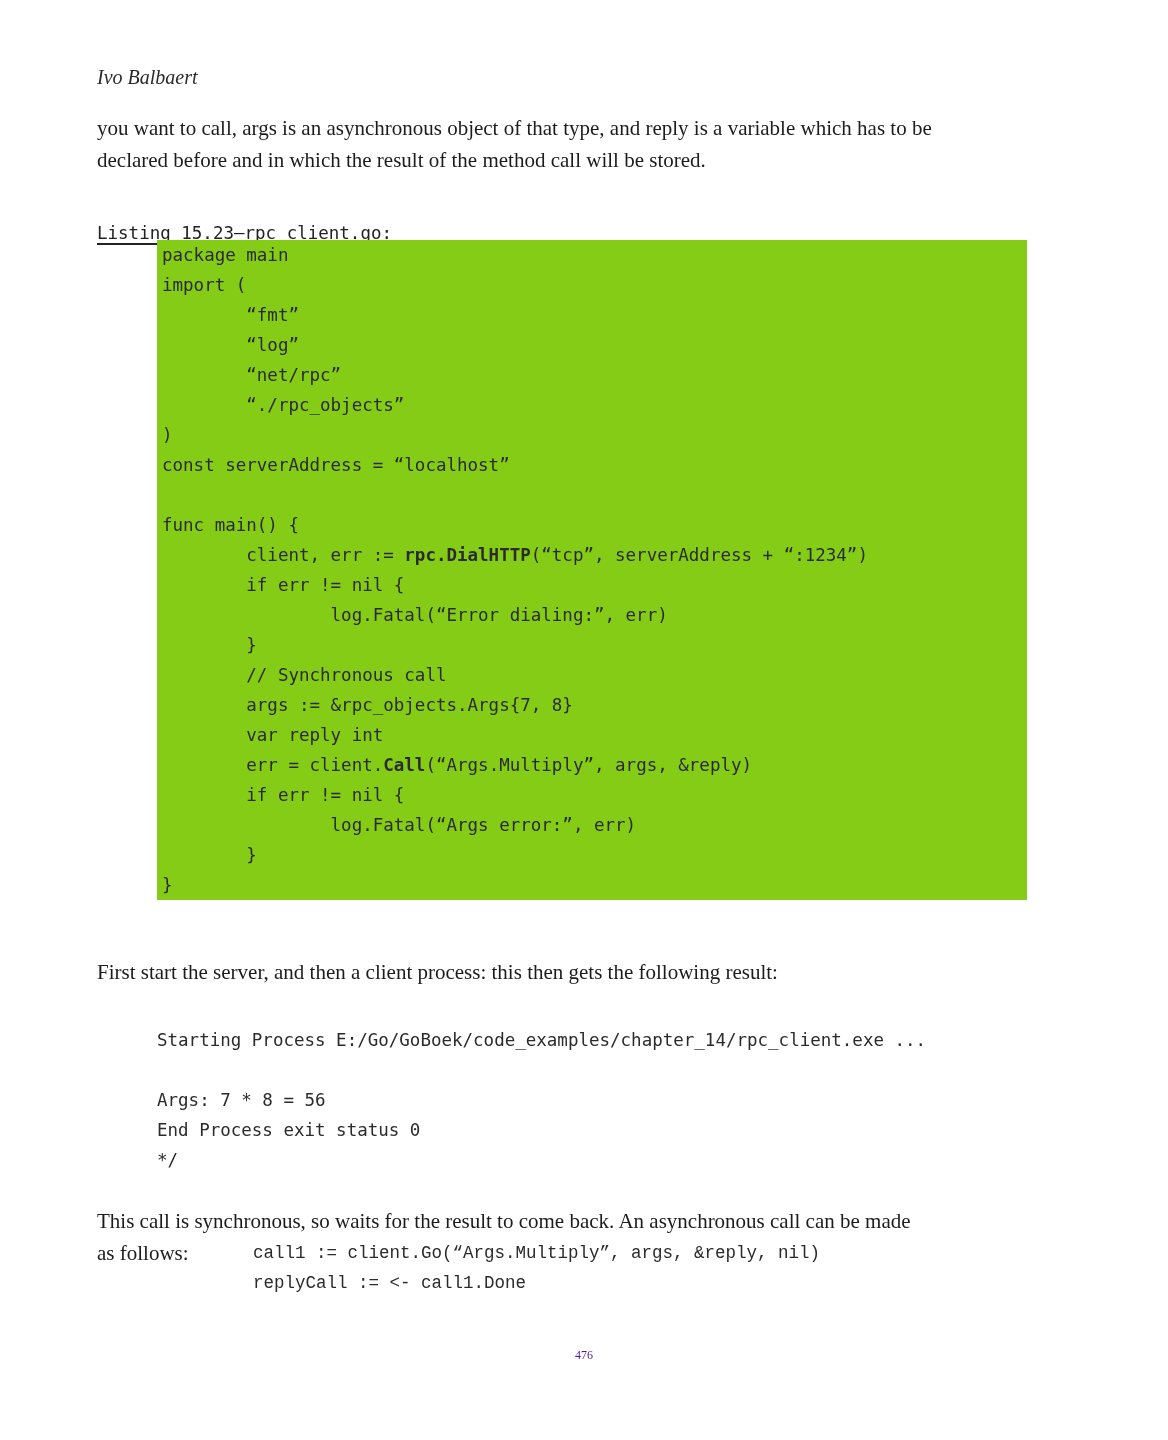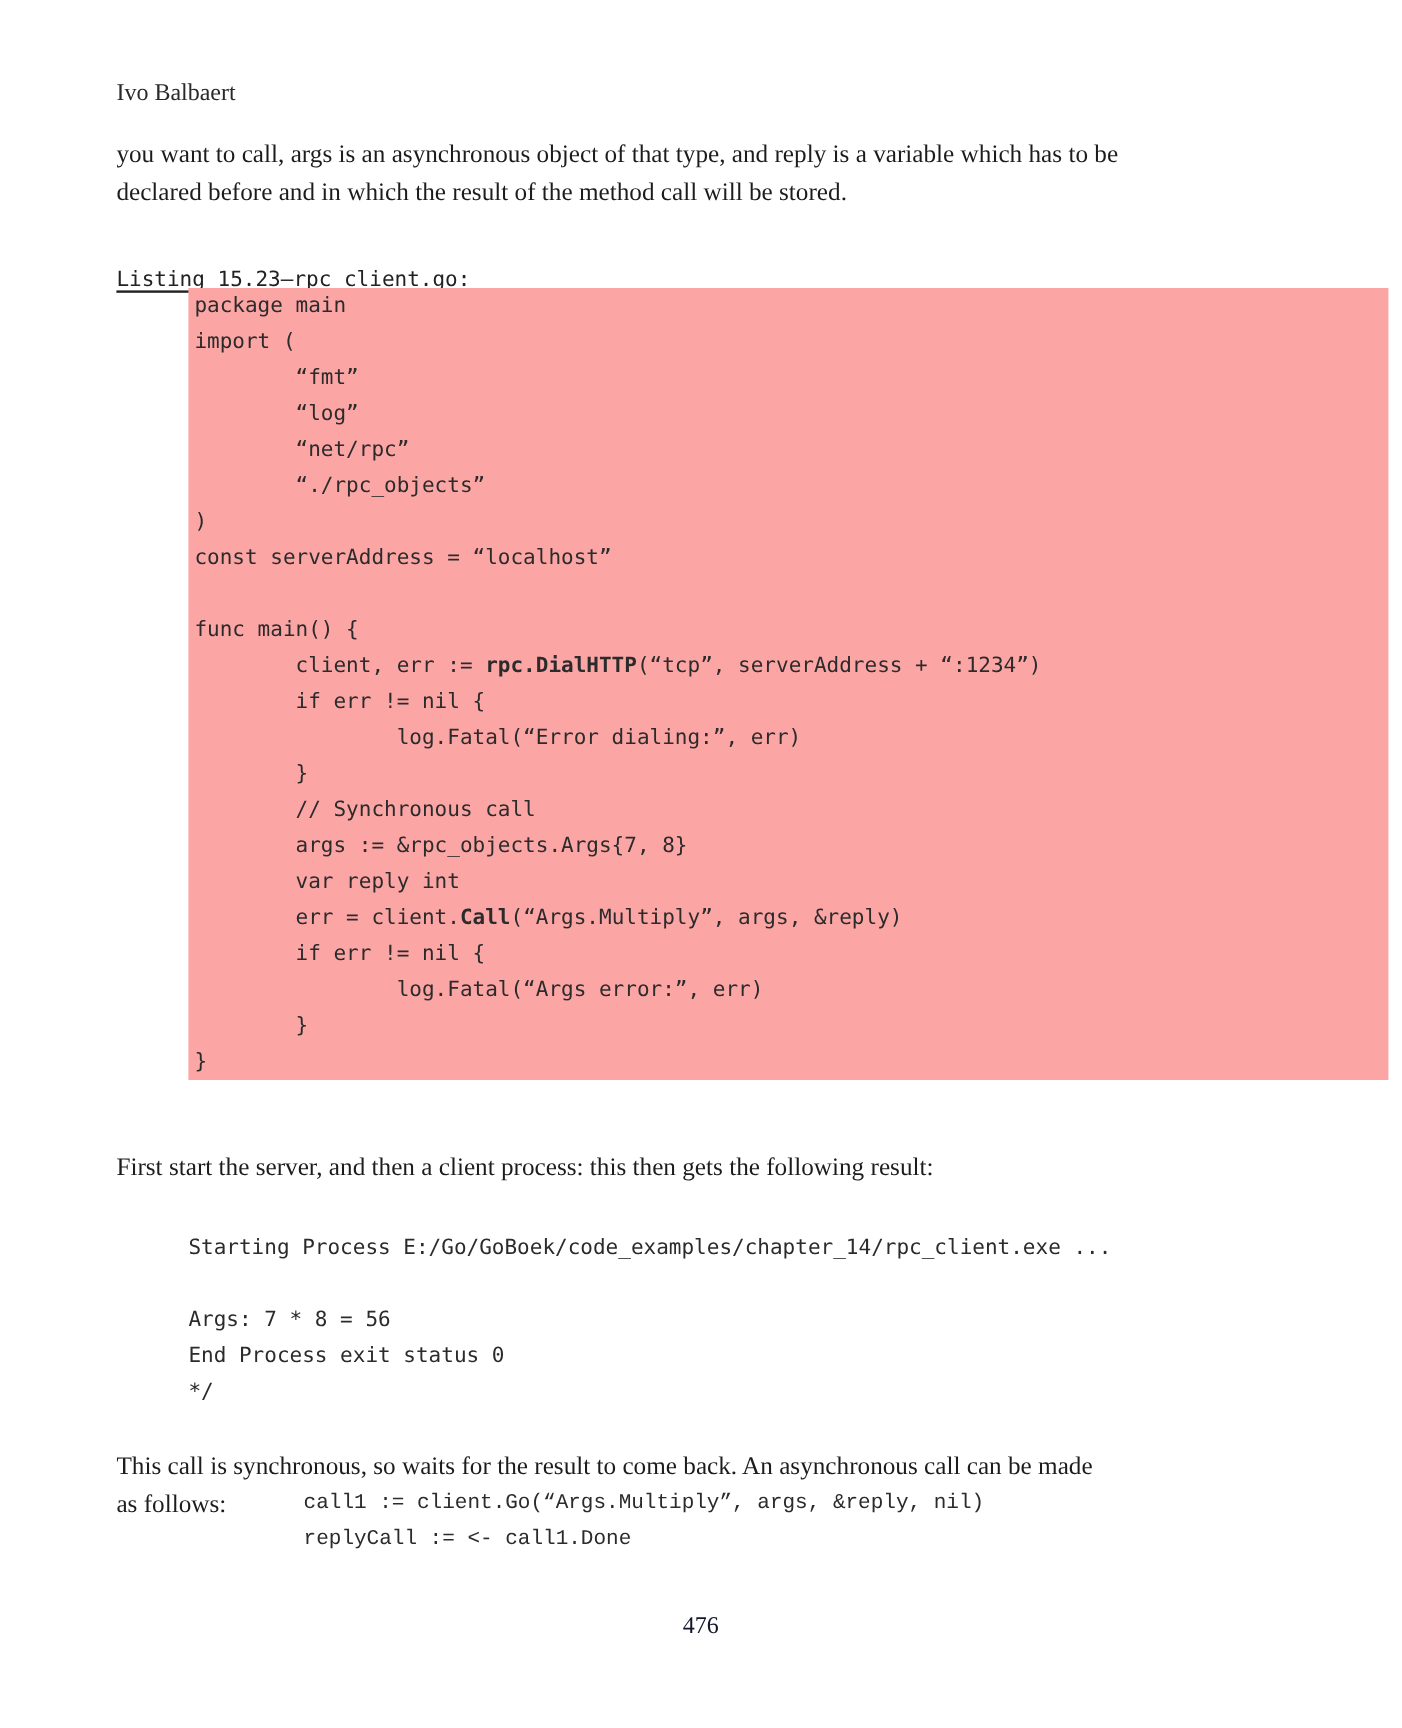--- a/index.html
+++ b/index.html
@@ -10,20 +10,21 @@
     height: 1440px;
     background: #ffffff;
     color: #1e1e1e;
     font-family: "Liberation Serif", serif;
     overflow: hidden;
   }
   .running-header {
     position: absolute;
     left: 97px;
     top: 64px;
+    font-style: italic;
     font-size: 20px;
     line-height: 26px;
     color: #2a2a2a;
   }
   .serif-para {
     font-size: 21px;
     line-height: 32px;
     color: #1c1c1c;
   }
   .serif-para .line { white-space: pre; }
@@ -38,22 +39,22 @@
     color: #222222;
     text-decoration: underline;
     text-decoration-thickness: 2px;
     text-underline-offset: 4px;
     margin-top: 11px;
   }
   .code-box {
     position: absolute;
     left: 157px;
     top: 240px;
-    width: 1000px;
-    background: #fca5a5;
+    width: 870px;
+    background: #84cc16;
     font-family: "DejaVu Sans Mono", monospace;
     font-size: 17.5px;
     line-height: 30px;
     color: #2b2b2b;
   }
   .code-box .line { white-space: pre; padding-left: 5px; }
   .code-box .b { font-weight: bold; }
   .mid-para { position: absolute; left: 97px; top: 956px; }
   .output-block {
     position: absolute;
@@ -77,23 +78,23 @@
     white-space: pre;
   }
   .closing-code.l1 { top: 1238px; }
   .closing-code.l2 { top: 1268px; }
   .page-number {
     position: absolute;
     left: 0;
     top: 1342px;
     width: 100%;
     text-align: center;
-    font-size: 20px;
+    font-size: 12px;
     line-height: 26px;
-    color: #0f172a;
+    color: #4c1d95;
   }
 </style>
 </head>
 <body>
 
 <div class="page">
 
   <div class="running-header">Ivo Balbaert</div>
 
   <div class="serif-para intro">

